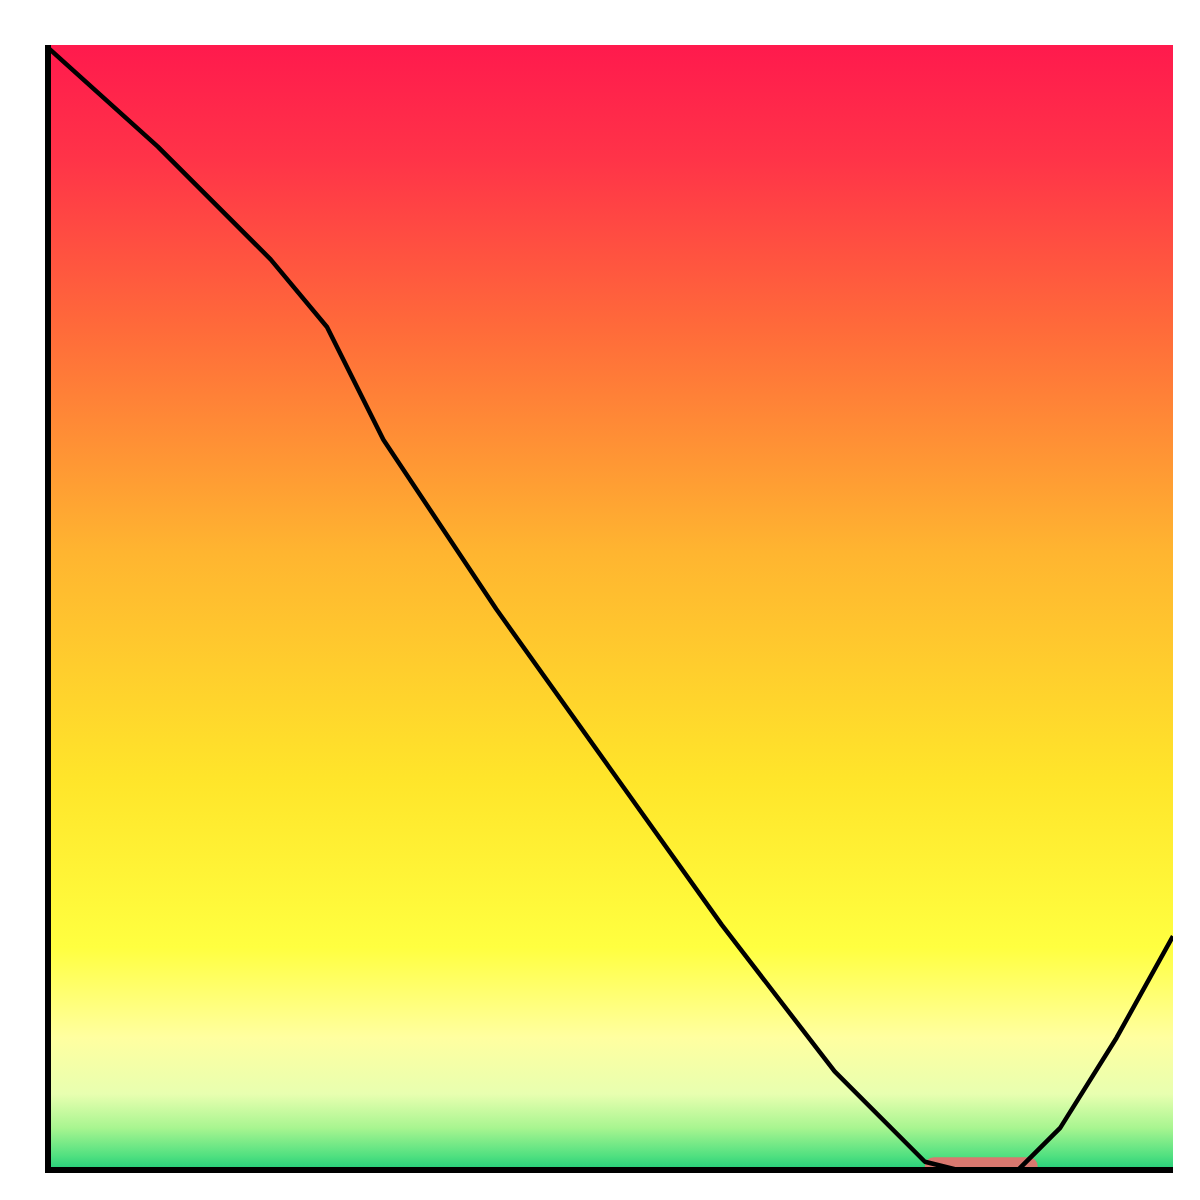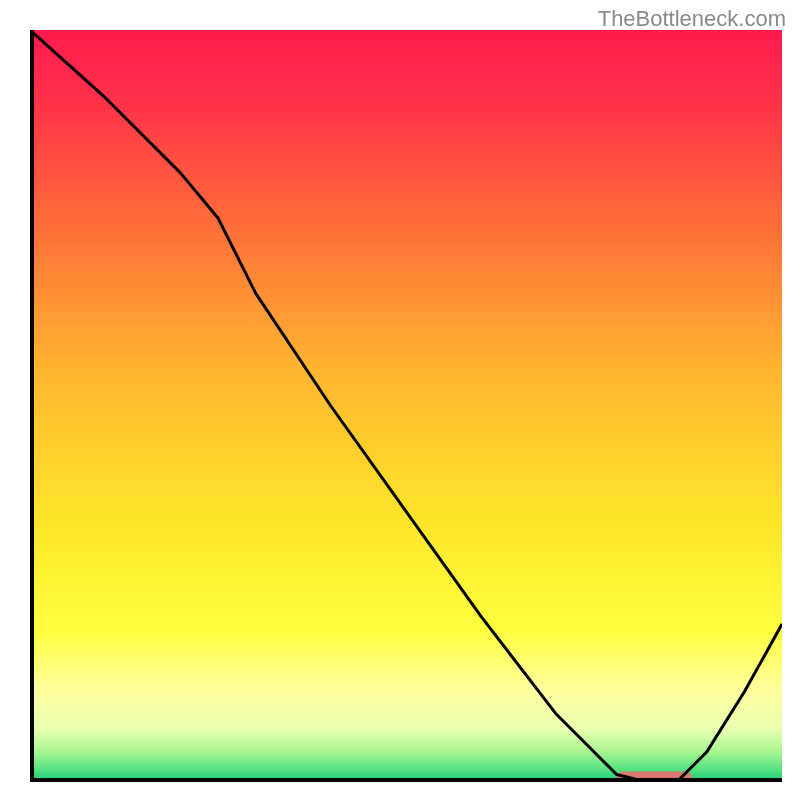--- a/index.html
+++ b/index.html
@@ -32,21 +32,20 @@
     height: 752px;
   }
   svg {
     display: block;
   }
 </style>
 </head>
 <body>
 
 <div class="container">
-  <div class="watermark">TheBottleneck.com</div>
 
   <div class="plot">
     <svg id="chart-svg" width="752" height="752" viewBox="0 0 752 752">
         <defs>
           <linearGradient id="bg-grad" x1="0" y1="0" x2="0" y2="1">
             <stop offset="0%" stop-color="#ff1a4d"></stop>
             <stop offset="10%" stop-color="#ff3348"></stop>
             <stop offset="25%" stop-color="#ff6a3a"></stop>
             <stop offset="45%" stop-color="#ffb530"></stop>
             <stop offset="65%" stop-color="#ffe52a"></stop>

